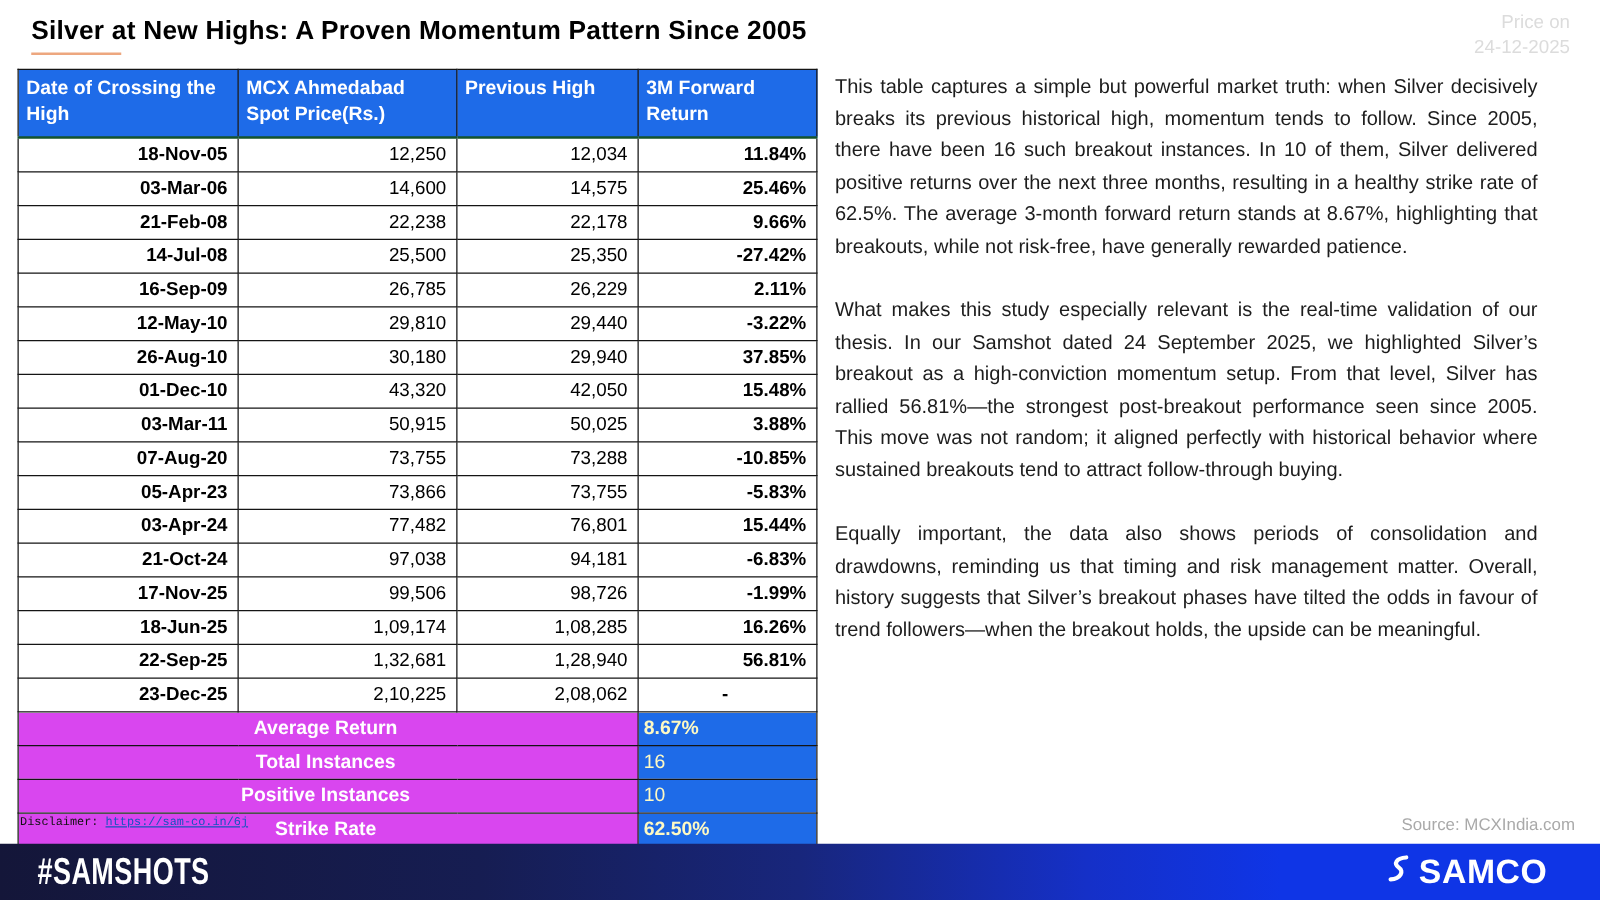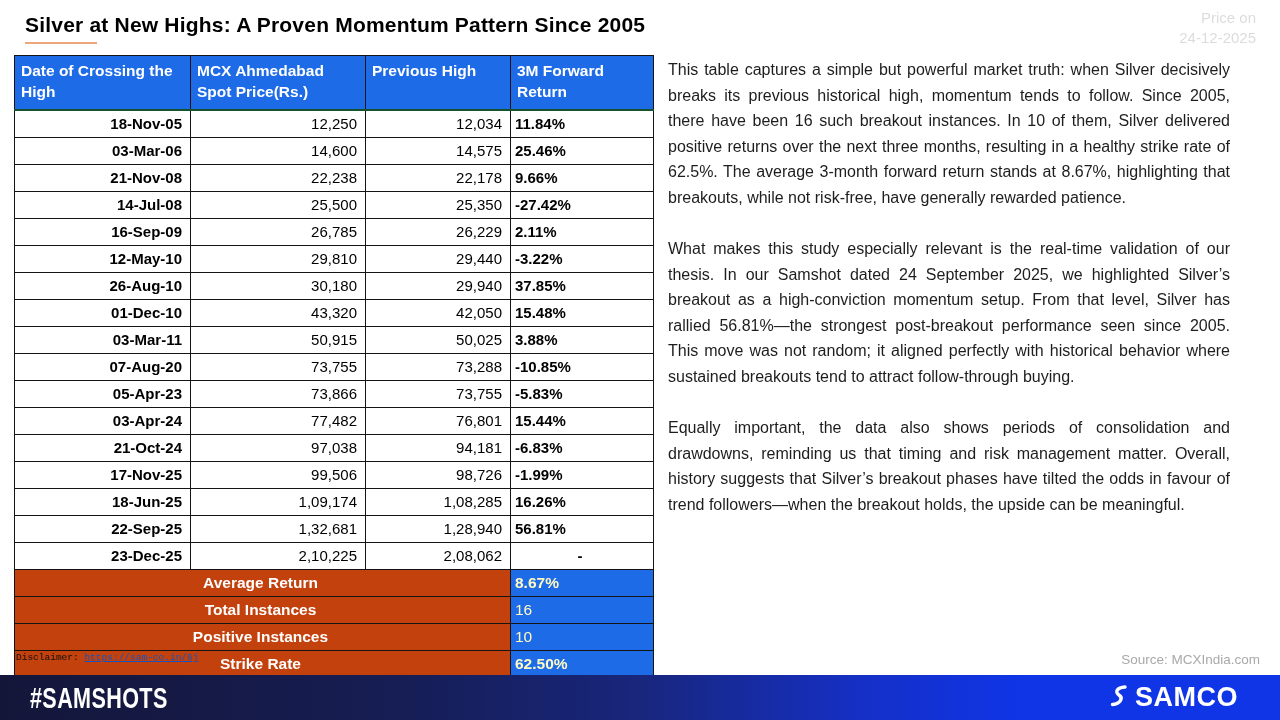--- a/index.html
+++ b/index.html
@@ -15,23 +15,23 @@
   
   .table-wrap { position:absolute; left:14px; top:55px; width:639px; }
   table { border-collapse:collapse; width:100%; table-layout:fixed; }
   th { background:#1e6be8; color:#fff; font-weight:bold; text-align:left; vertical-align:top;
        padding:4px 6px 2px 6px; border:1px solid #141414; font-size:15.5px; line-height:21px; height:54px; }
   thead th { border-bottom:2px solid #14532d; }
   td { border:1px solid #141414; padding:2px 8px 2px 4px; font-size:15px; line-height:22px; height:27px;
        color:#000; background:#fff; white-space:nowrap; overflow:hidden; }
   .col-date { text-align:right; font-weight:bold; }
   .col-num  { text-align:right; font-weight:normal; }
-  .col-return { text-align:left; font-weight:bold; }
+  .col-return { text-align:right; font-weight:bold; }
   .col-return.dash { text-align:center; }
-  .sum-label { background:#c2410c; color:#fff; font-weight:bold; text-align:center; font-size:15.5px; }
+  .sum-label { background:#d946ef; color:#fff; font-weight:bold; text-align:center; font-size:15.5px; }
   .sum-value { background:#1e6be8; color:#fef9c3; text-align:left; font-size:15.5px; }
   .sum-value.b { font-weight:bold; }
 
   
   .disclaimer { position:absolute; left:16px; top:652px; font-family:"Liberation Mono", monospace; font-size:9.5px; color:#111; }
   .disclaimer a { color:#1553c0; text-decoration:underline; }
 
   
   .article { position:absolute; left:668px; top:57px; width:562px; }
   .article p { font-size:16px; line-height:25.5px; text-align:justify; color:#1d1d1d; margin:0 0 26px 0; }
@@ -81,21 +81,21 @@
           <td class="col-num">12,034</td>
           <td class="col-return">11.84%</td>
         </tr>
         <tr>
           <td class="col-date">03-Mar-06</td>
           <td class="col-num">14,600</td>
           <td class="col-num">14,575</td>
           <td class="col-return">25.46%</td>
         </tr>
         <tr>
-          <td class="col-date">21-Nov-08</td>
+          <td class="col-date">21-Feb-08</td>
           <td class="col-num">22,238</td>
           <td class="col-num">22,178</td>
           <td class="col-return">9.66%</td>
         </tr>
         <tr>
           <td class="col-date">14-Jul-08</td>
           <td class="col-num">25,500</td>
           <td class="col-num">25,350</td>
           <td class="col-return">-27.42%</td>
         </tr>

